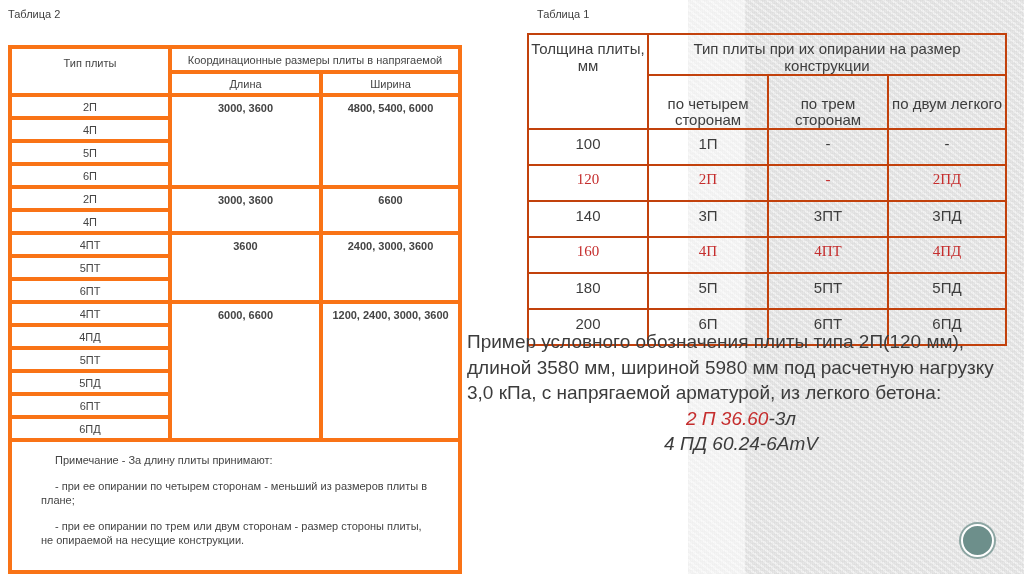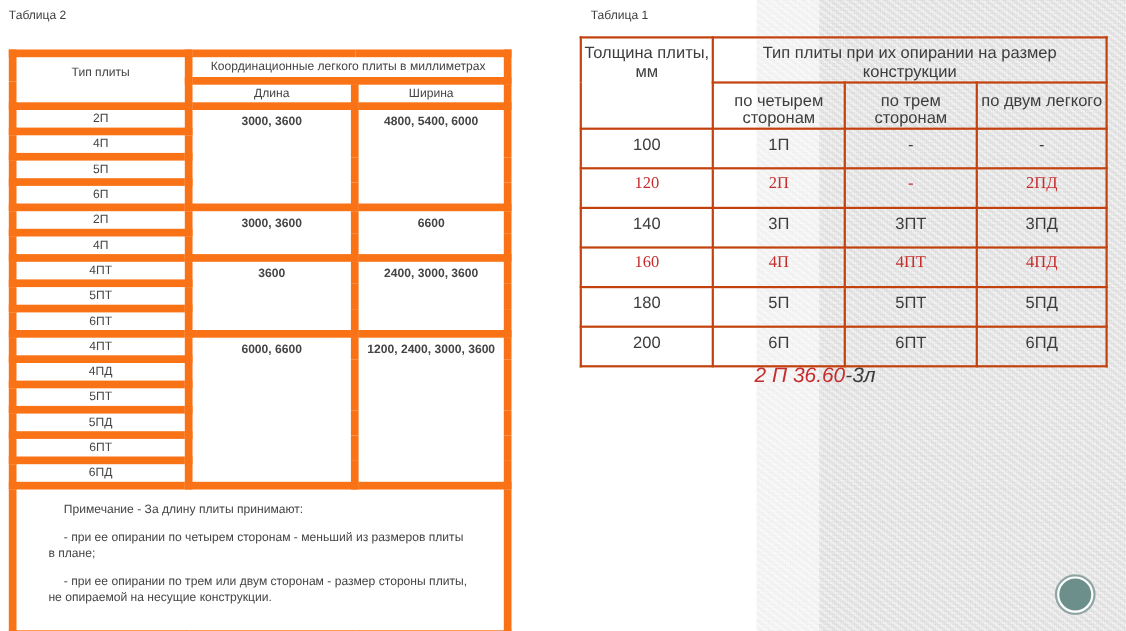--- a/index.html
+++ b/index.html
@@ -22,21 +22,21 @@
   .ttl { position:absolute; z-index:2; font-size:11px; color:#3f3f3f; }
   .t2-title { left:8px; top:8px; }
   .t1-title { left:537px; top:8px; }
 
   
   table.t2 {
     position:absolute; z-index:1; left:8px; top:45px; width:450px;
     border-collapse:collapse; table-layout:fixed;
   }
   table.t2 td {
-    border:7px solid #f97316; font-size:11px; color:#444;
+    border:4px solid #f97316; font-size:11px; color:#444;
     text-align:center; vertical-align:middle;
   }
   table.t2 thead tr:first-child { height:25px; }
   table.t2 thead tr:last-child  { height:23px; }
   table.t2 tbody.rows tr { height:23px; }
   table.t2 td.top { vertical-align:top; padding-top:5px;font-weight:bold; }
   table.t2 td.hdr-type { vertical-align:top; padding-top:8px; }
   table.t2 td.note {
     height:118px; text-align:left; vertical-align:top;
     padding:11px 29px; font-size:11px; color:#444;
@@ -46,21 +46,21 @@
   
   table.t1 {
     position:absolute; z-index:1; left:527px; top:33px; width:478px;
     border-collapse:collapse; table-layout:fixed; background:transparent;
   }
   table.t1 td {
     border:2px solid #c2410c; font-size:15px; color:#3d3d3d;
     text-align:center; vertical-align:top; padding-top:5px;
   }
   table.t1 thead tr:first-child { height:39px; }
-  table.t1 thead tr:last-child td { height:35px; padding-top:8px; line-height:16px; }
+  table.t1 thead tr:last-child td { height:35px; padding-top:20px; line-height:16px; }
   table.t1 tbody tr { height:36px; }
   table.t1 tr.hl td { color:var(--red,#c52d2d);font-family:Liberation Serif, serif; }
 
   
   .example {
     position:absolute; z-index:1; left:467px; top:329px; width:548px;
     font-size:19px; line-height:25.5px; color:#3c3c3c;
   }
   .example p { margin:0; }
   .ex-f { text-align:center; font-style:italic; }
@@ -86,21 +86,21 @@
 
   <table class="t2">
     <colgroup>
         <col style="width:160px">
         <col style="width:151px">
         <col style="width:139px">
       </colgroup>
     <thead>
       <tr>
         <td rowspan="2" class="hdr-type">Тип плиты</td>
-        <td colspan="2">Координационные легкого плиты в миллиметрах</td>
+        <td colspan="2">Координационные размеры плиты в напрягаемой</td>
       </tr>
       <tr>
         <td>Длина</td>
         <td>Ширина</td>
       </tr>
     </thead>
     <tbody class="rows" id="t2body">
         <tr>
           <td>2П</td>
           <td rowspan="4" class="top">3000, 3600</td>
@@ -220,17 +220,19 @@
         <tr>
           <td>200</td>
           <td>6П</td>
           <td>6ПТ</td>
           <td>6ПД</td>
         </tr>
       </tbody>
   </table>
 
   <div class="example">
+    <p>Пример условного обозначения плиты типа 2П(120 мм), длиной 3580 мм, шириной 5980 мм под расчетную нагрузку 3,0 кПа, с напрягаемой арматурой, из легкого бетона:</p>
     <p class="ex-f"><span class="red-it">2 П 36.60</span><span class="dark-it">-3л</span></p>
+    <p class="ex-f dark-it">4 ПД 60.24-6АтV</p>
   </div>
 
   <div class="circle"></div>
 </div>
 
 </body></html>

